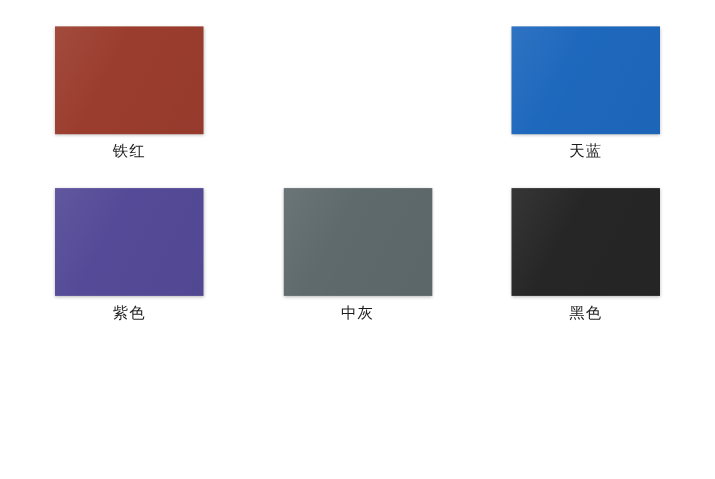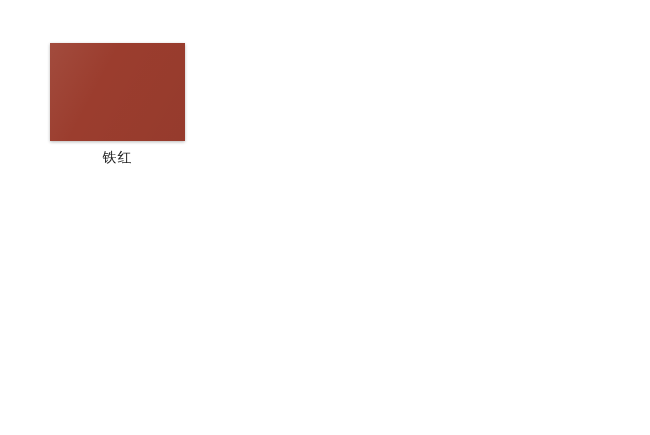--- a/index.html
+++ b/index.html
@@ -17,21 +17,20 @@
   #swatch-board {
     position: relative;
     width: 650px;
     height: 305px;
     background: #ffffff;
     box-sizing: border-box;
     display: flex;
     flex-direction: column;
     justify-content: flex-start;
     padding-top: 24px;
-    margin-top: 19px;
   }
 
   .swatch-row {
     display: flex;
     flex-direction: row;
     justify-content: space-between;
     width: 600px;
     margin: 0 auto;
     height: 123px;
     margin-bottom: 12px;
@@ -75,19 +74,37 @@
 </head>
 <body>
 
 <div id="swatch-board" style="background: rgb(255, 255, 255);">
 
   <div class="swatch-row">
     <div class="swatch-cell">
       <div class="swatch-chip" style="background-color: rgb(155, 61, 46);"></div>
       <div class="swatch-label">铁红</div>
     </div>
+    <div class="swatch-cell">
+      <div class="swatch-chip" style="background-color: rgb(30, 104, 189);"></div>
+      <div class="swatch-label">天蓝</div>
+    </div>
   </div>
 
   <div class="swatch-row">
   </div>
 
+  <div class="swatch-row">
+    <div class="swatch-cell">
+      <div class="swatch-chip" style="background-color: rgb(84, 74, 151);"></div>
+      <div class="swatch-label">紫色</div>
+    </div>
+    <div class="swatch-cell">
+      <div class="swatch-chip" style="background-color: rgb(95, 106, 109);"></div>
+      <div class="swatch-label">中灰</div>
+    </div>
+    <div class="swatch-cell">
+      <div class="swatch-chip" style="background-color: rgb(38, 38, 38);"></div>
+      <div class="swatch-label">黑色</div>
+    </div>
+  </div>
 
 </div>
 
 </body></html>

